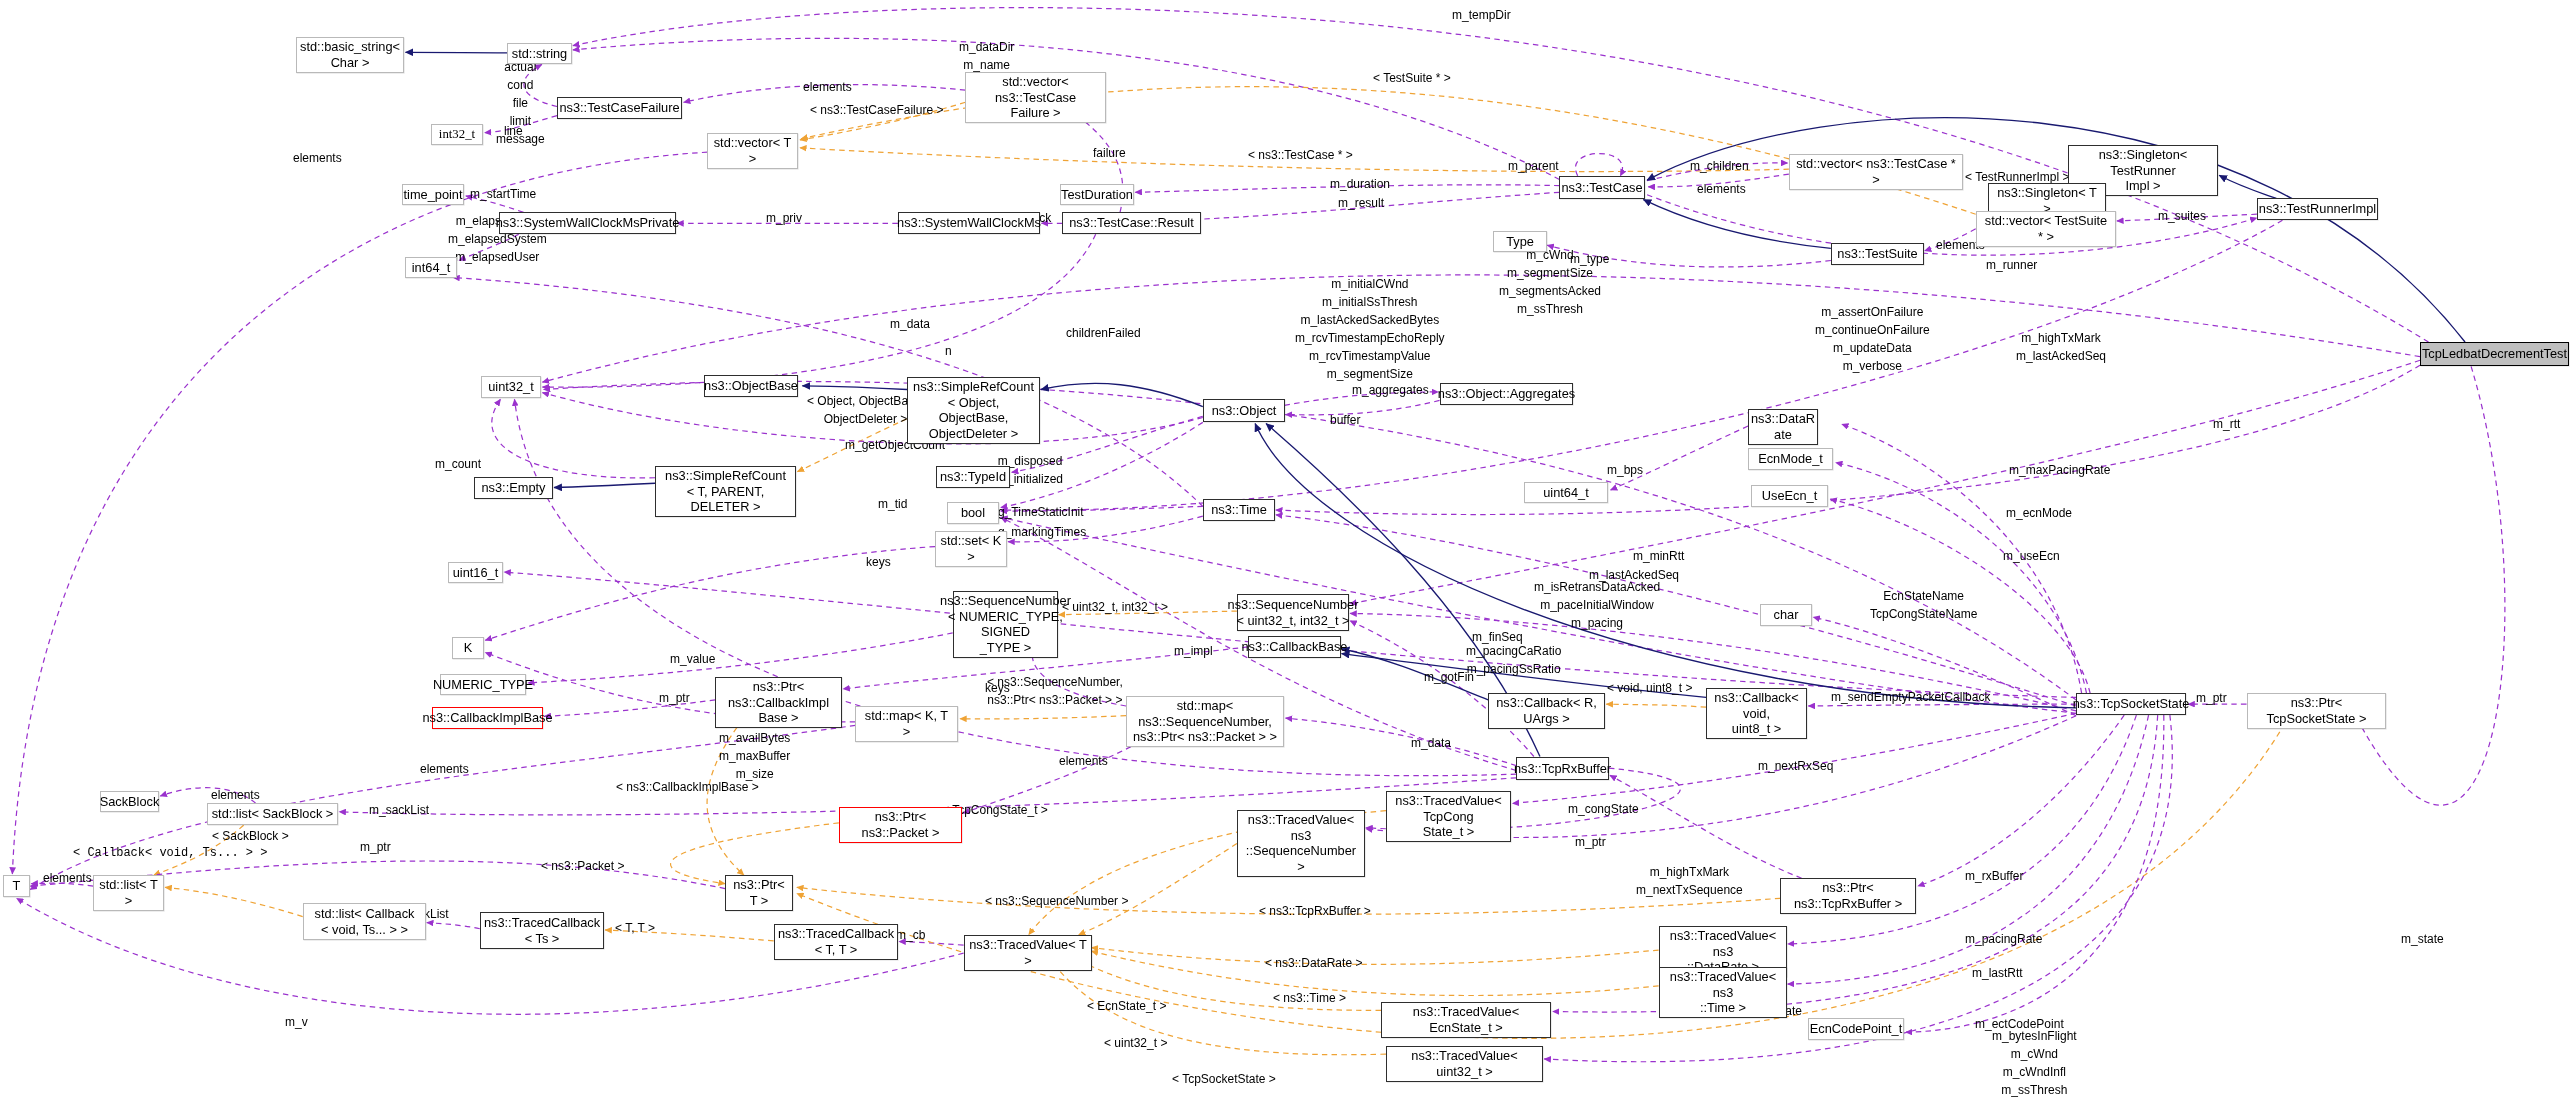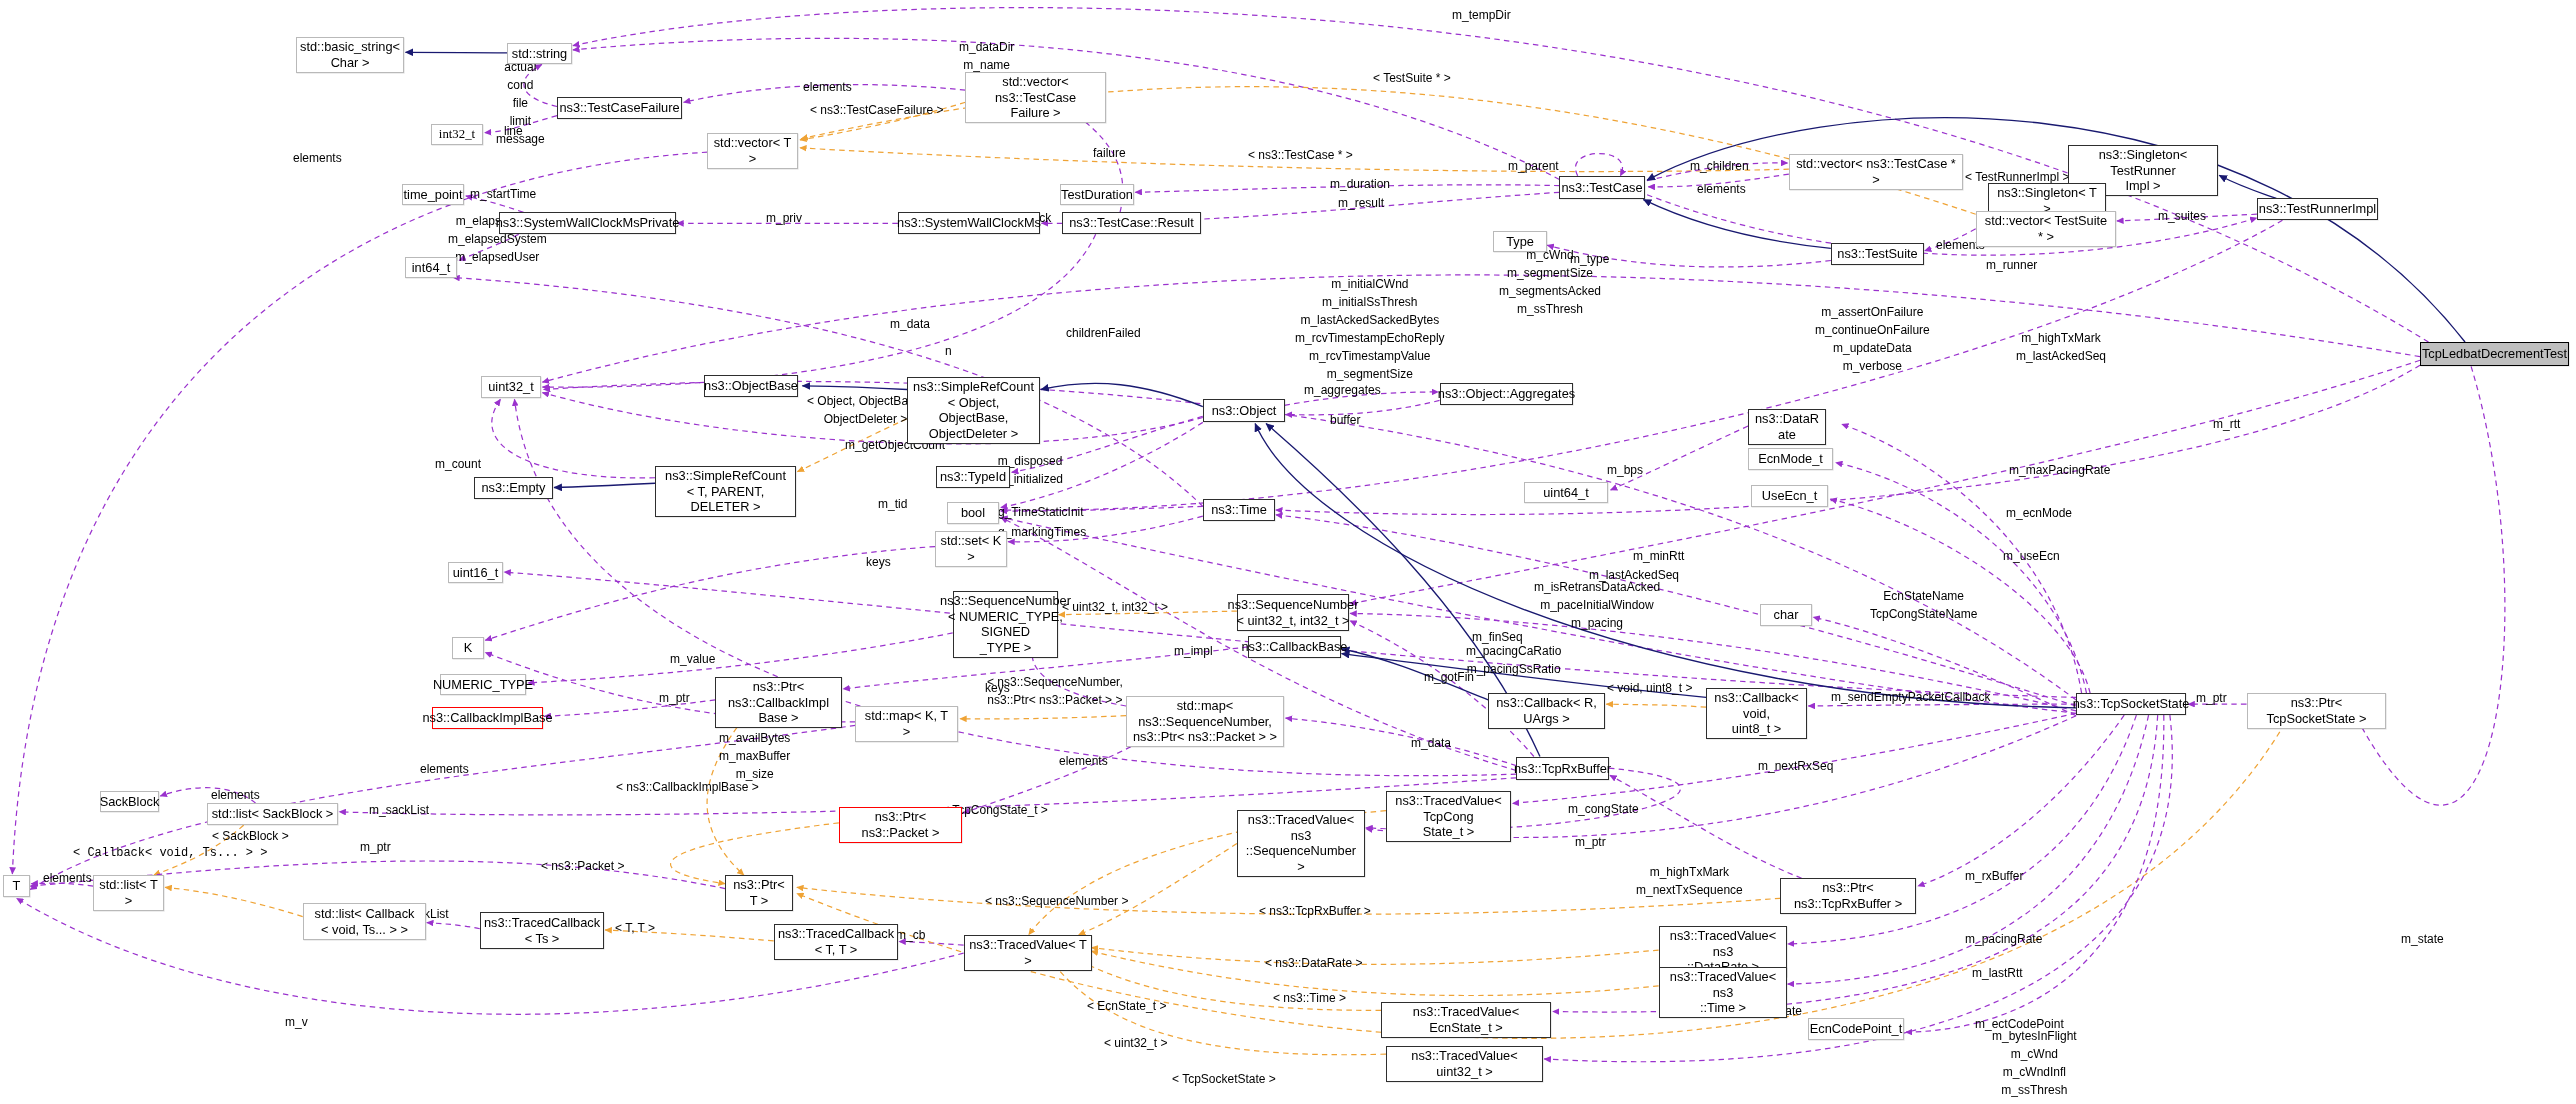--- a/index.html
+++ b/index.html
@@ -210,21 +210,21 @@
       <div class="elabel" style="left: 1831px; top: 688px;">m_sendEmptyPacketCallback</div>
       <div class="elabel" style="left: 1466px; top: 642px;">m_pacingCaRatio
 m_pacingSsRatio</div>
       <div class="elabel" style="left: 435px; top: 455px;">m_count</div>
       <div class="elabel" style="left: 807px; top: 392px;">&lt; Object, ObjectBase,
 ObjectDeleter &gt;</div>
       <div class="elabel" style="left: 845px; top: 436px;">m_getObjectCount</div>
       <div class="elabel" style="left: 1003px; top: 425px;">m_tid</div>
       <div class="elabel" style="left: 997px; top: 452px;">m_disposed
 m_initialized</div>
-      <div class="elabel" style="left: 1304px; top: 381px;">m_aggregates</div>
+      <div class="elabel" style="left: 1352px; top: 381px;">m_aggregates</div>
       <div class="elabel" style="left: 1330px; top: 411px;">buffer</div>
       <div class="elabel" style="left: 998px; top: 503px;">g_TimeStaticInit</div>
       <div class="elabel" style="left: 998px; top: 523px;">g_markingTimes</div>
       <div class="elabel" style="left: 866px; top: 553px;">keys</div>
       <div class="elabel" style="left: 746px; top: 711px;">keys</div>
       <div class="elabel" style="left: 985px; top: 679px;">keys</div>
       <div class="elabel" style="left: 670px; top: 650px;">m_value</div>
       <div class="elabel" style="left: 659px; top: 689px;">m_ptr</div>
       <div class="elabel" style="left: 719px; top: 729px;">m_availBytes
 m_maxBuffer
@@ -304,21 +304,21 @@
 &lt; Object, ObjectBase,
 ObjectDeleter &gt;</div>
       <div class="node k" style="left: 1203px; top: 399px; width: 82px; min-height: 23px;">ns3::Object</div>
       <div class="node k" style="left: 1440px; top: 383px; width: 133px; min-height: 22px;">ns3::Object::Aggregates</div>
       <div class="node k" style="left: 474px; top: 477px; width: 79px; min-height: 22px;">ns3::Empty</div>
       <div class="node k" style="left: 655px; top: 466px; width: 141px; min-height: 35px;">ns3::SimpleRefCount
 &lt; T, PARENT, DELETER &gt;</div>
       <div class="node k" style="left: 936px; top: 466px; width: 74px; min-height: 22px;">ns3::TypeId</div>
       <div class="node" style="left: 947px; top: 502px; width: 52px; min-height: 22px;">bool</div>
       <div class="node k" style="left: 1203px; top: 499px; width: 72px; min-height: 22px;">ns3::Time</div>
-      <div class="node k" style="left: 1748px; top: 409px; width: 78px; min-height: 22px;">ns3::DataR ate</div>
+      <div class="node k" style="left: 1748px; top: 409px; width: 70px; min-height: 22px;">ns3::DataR ate</div>
       <div class="node" style="left: 1524px; top: 482px; width: 84px; min-height: 21px;">uint64_t</div>
       <div class="node" style="left: 1748px; top: 448px; width: 85px; min-height: 22px;">EcnMode_t</div>
       <div class="node" style="left: 1751px; top: 485px; width: 77px; min-height: 22px;">UseEcn_t</div>
       <div class="node" style="left: 1760px; top: 604px; width: 52px; min-height: 22px;">char</div>
       <div class="node" style="left: 448px; top: 562px; width: 55px; min-height: 21px;">uint16_t</div>
       <div class="node" style="left: 935px; top: 531px; width: 72px; min-height: 22px;">std::set&lt; K &gt;</div>
       <div class="node k" style="left: 953px; top: 591px; width: 105px; min-height: 51px;">ns3::SequenceNumber
 &lt; NUMERIC_TYPE, SIGNED
 _TYPE &gt;</div>
       <div class="node k" style="left: 1237px; top: 594px; width: 112px; min-height: 37px;">ns3::SequenceNumber

